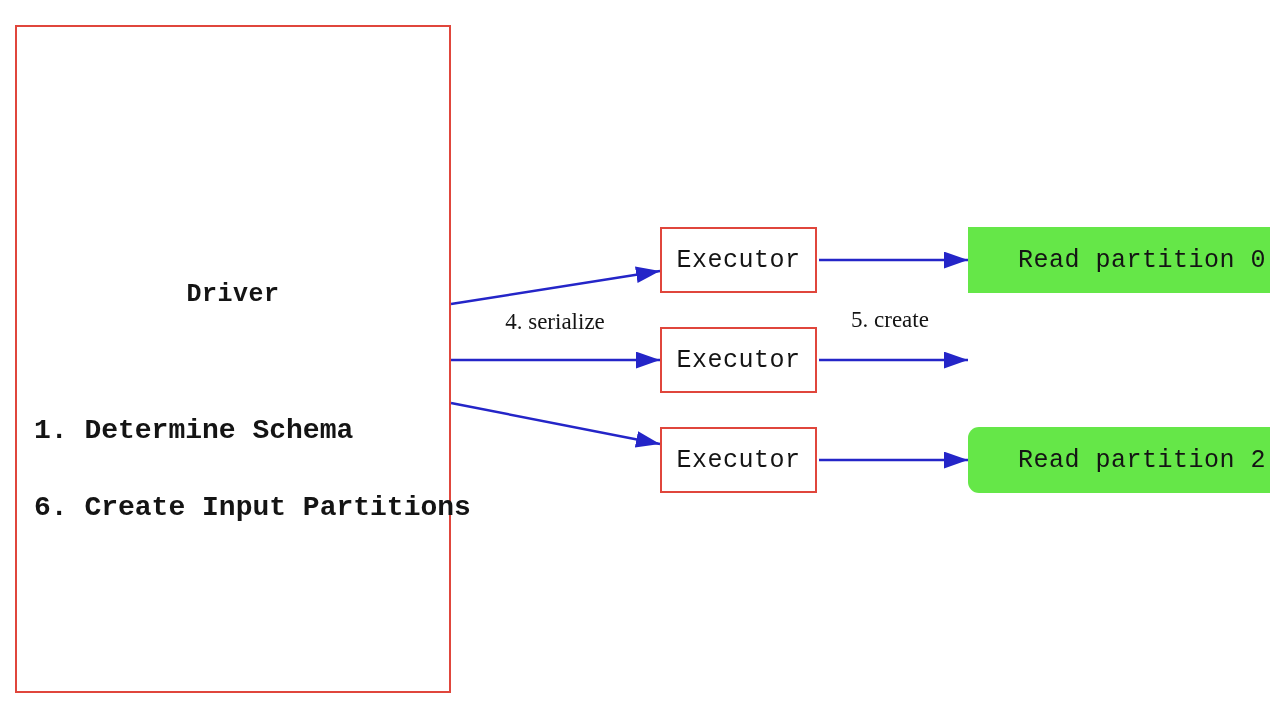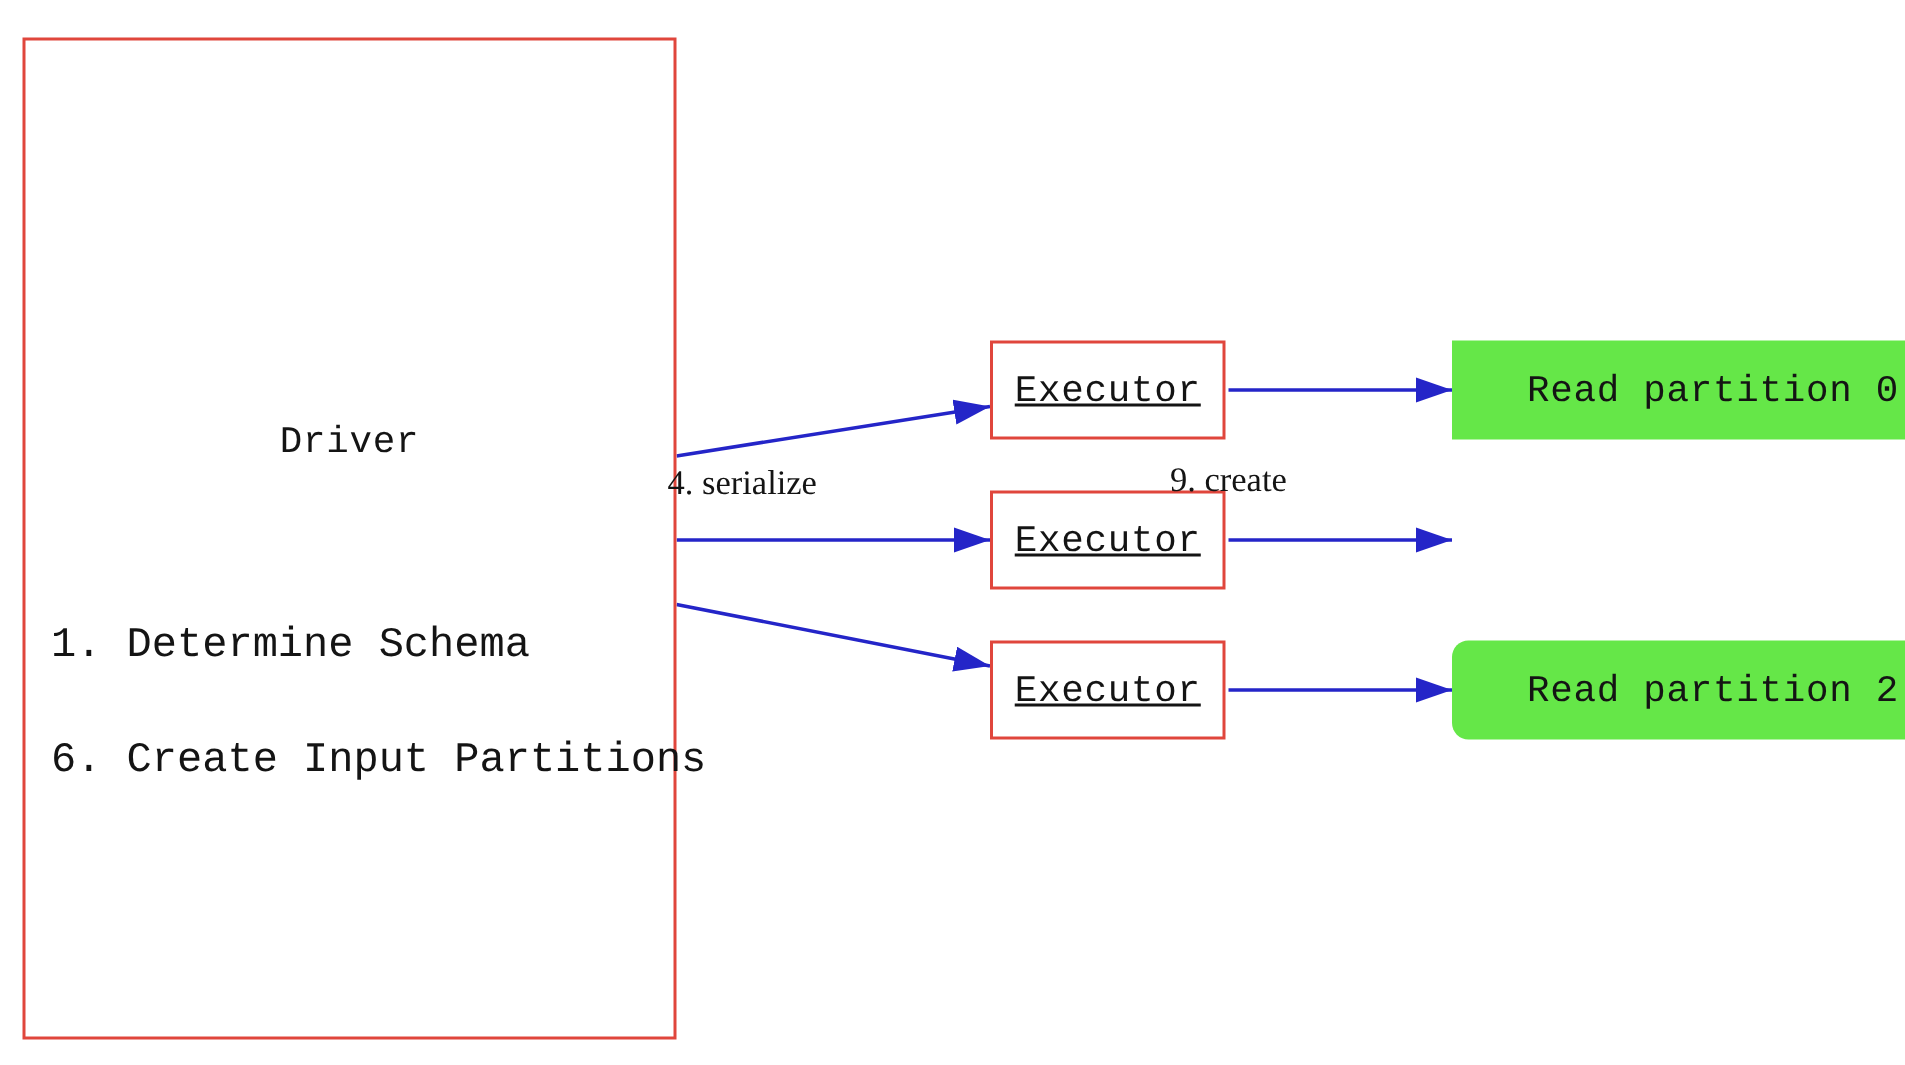--- a/index.html
+++ b/index.html
@@ -31,20 +31,21 @@
     stroke-width: 2.4;
   }
   .arrowhead-path { fill: var(--blue); }
 
   .driver-box {
     position: absolute;
     left: 15px; top: 25px;
     width: 436px; height: 668px;
     border: 2px solid var(--red);
     background: var(--bg);
+    font-weight: bold;
   }
   .driver-title {
     position: absolute;
     left: 0; top: 255px;
     width: 100%;
     text-align: center;
     font-size: 25px;
     line-height: 26px;
     letter-spacing: 0.5px;
   }
@@ -60,21 +61,20 @@
     position: absolute;
     left: 660px;
     width: 157px; height: 66px;
     border: 2px solid var(--red);
     background: var(--bg);
     display: flex;
     align-items: center;
     justify-content: center;
     font-size: 25px;
     letter-spacing: 0.5px;
-    text-decoration: underline;
   }
   .executor-0 { top: 227px; }
   .executor-1 { top: 327px; }
   .executor-2 { top: 427px; }
 
   .partition-box {
     position: absolute;
     left: 968px;
     width: 328px; height: 66px;
     background: var(--green);
@@ -85,20 +85,21 @@
     letter-spacing: 0.5px;
     padding-left: 20px;
   }
   .partition-0 { top: 227px; }
   .partition-1 { top: 327px; }
   .partition-2 { top: 427px; border-radius: 11px; }
 
   .edge-label {
     position: absolute;
     width: 220px;
+    text-align: center;
     font-family: "Liberation Serif", serif;
     font-size: 23px;
     line-height: 26px;
     color: var(--text);
     pointer-events: none;
   }
   .edge-label-serialize { left: 445px; top: 309px; }
   .edge-label-reader    { left: 780px; top: 307px; }
 </style>
 </head>
@@ -142,16 +143,16 @@
     <span>Read partition 0</span>
   </div>
   <div class="partition-box partition-2">
     <span>Read partition 2</span>
   </div>
 
   <div class="edge-label edge-label-serialize">
     <div>4. serialize</div>
   </div>
   <div class="edge-label edge-label-reader">
-    <div>9. create</div>
+    <div>5. create</div>
   </div>
 
 </div>
 
 </body></html>

